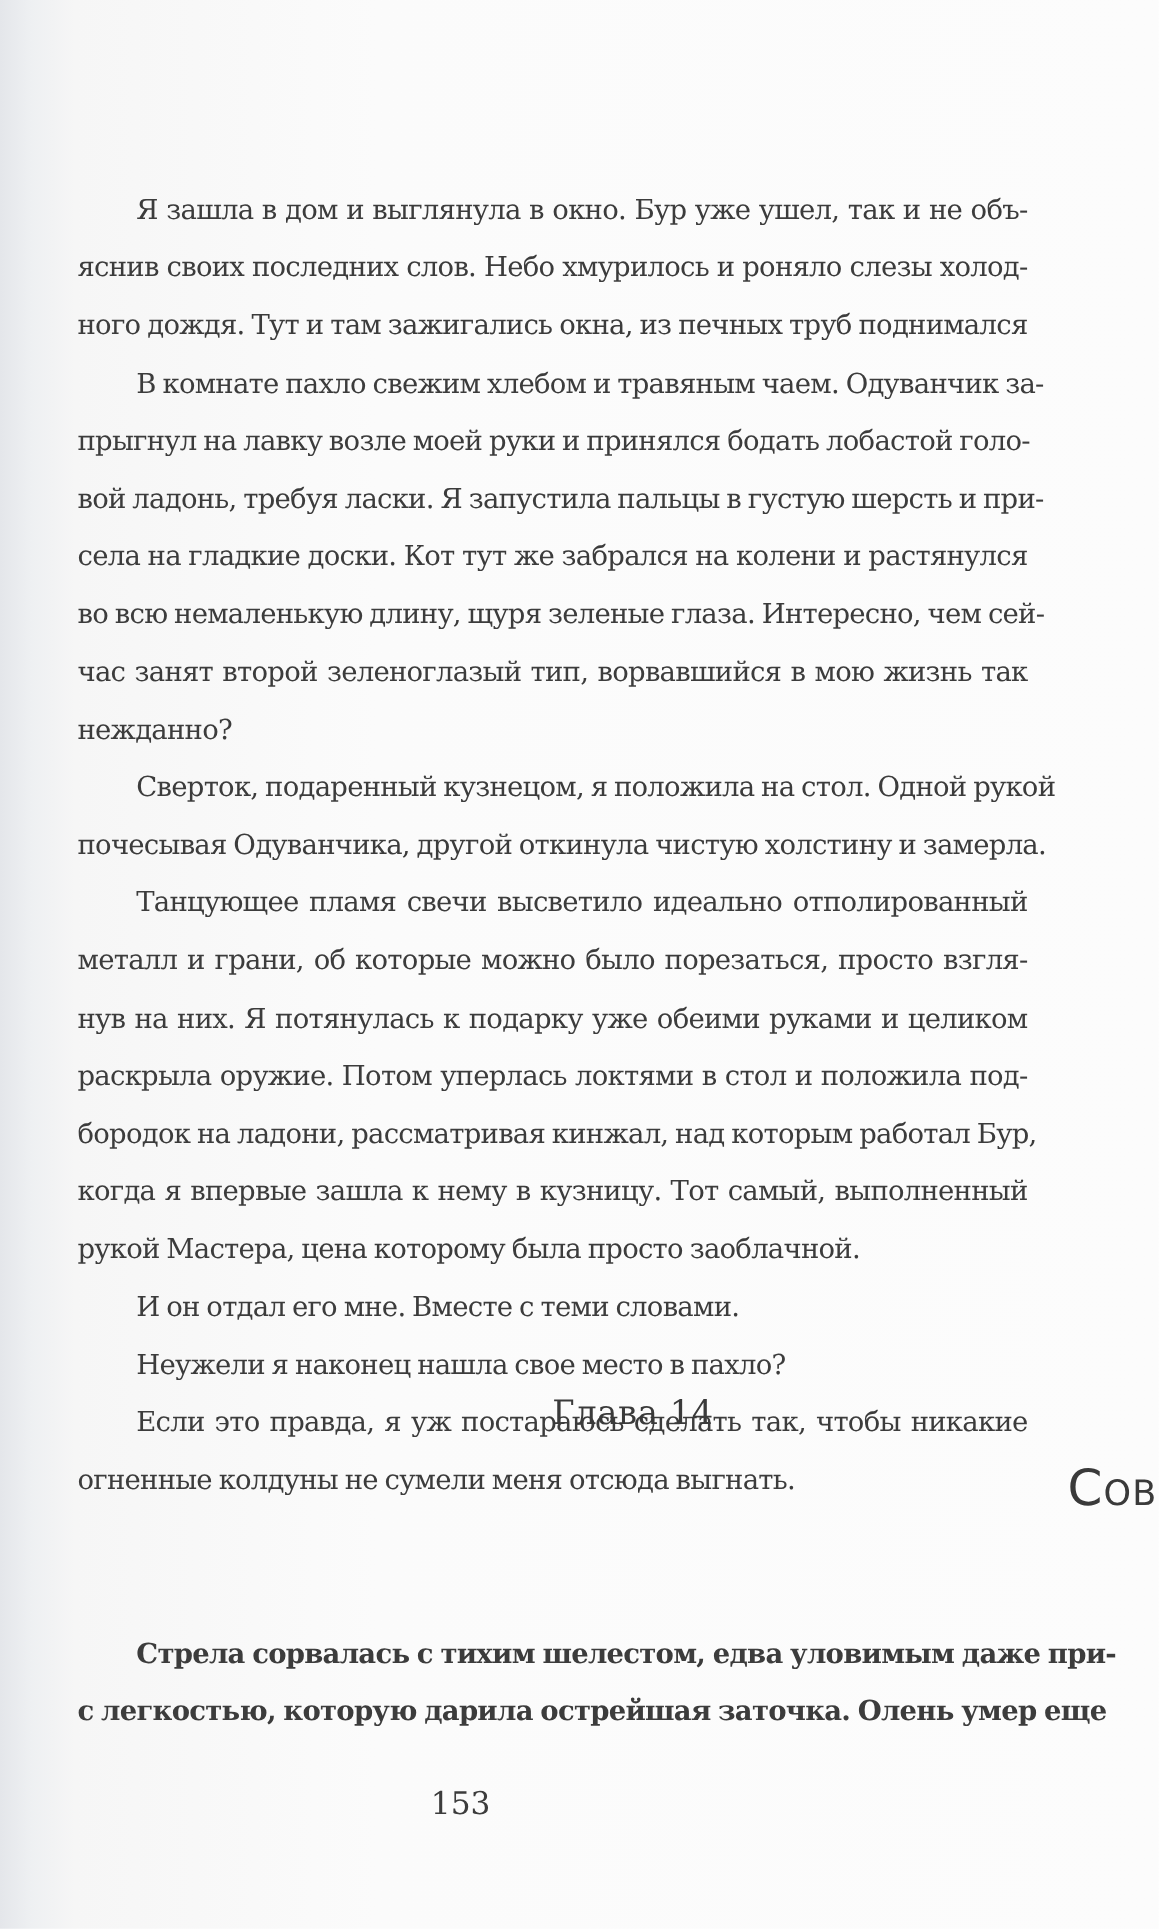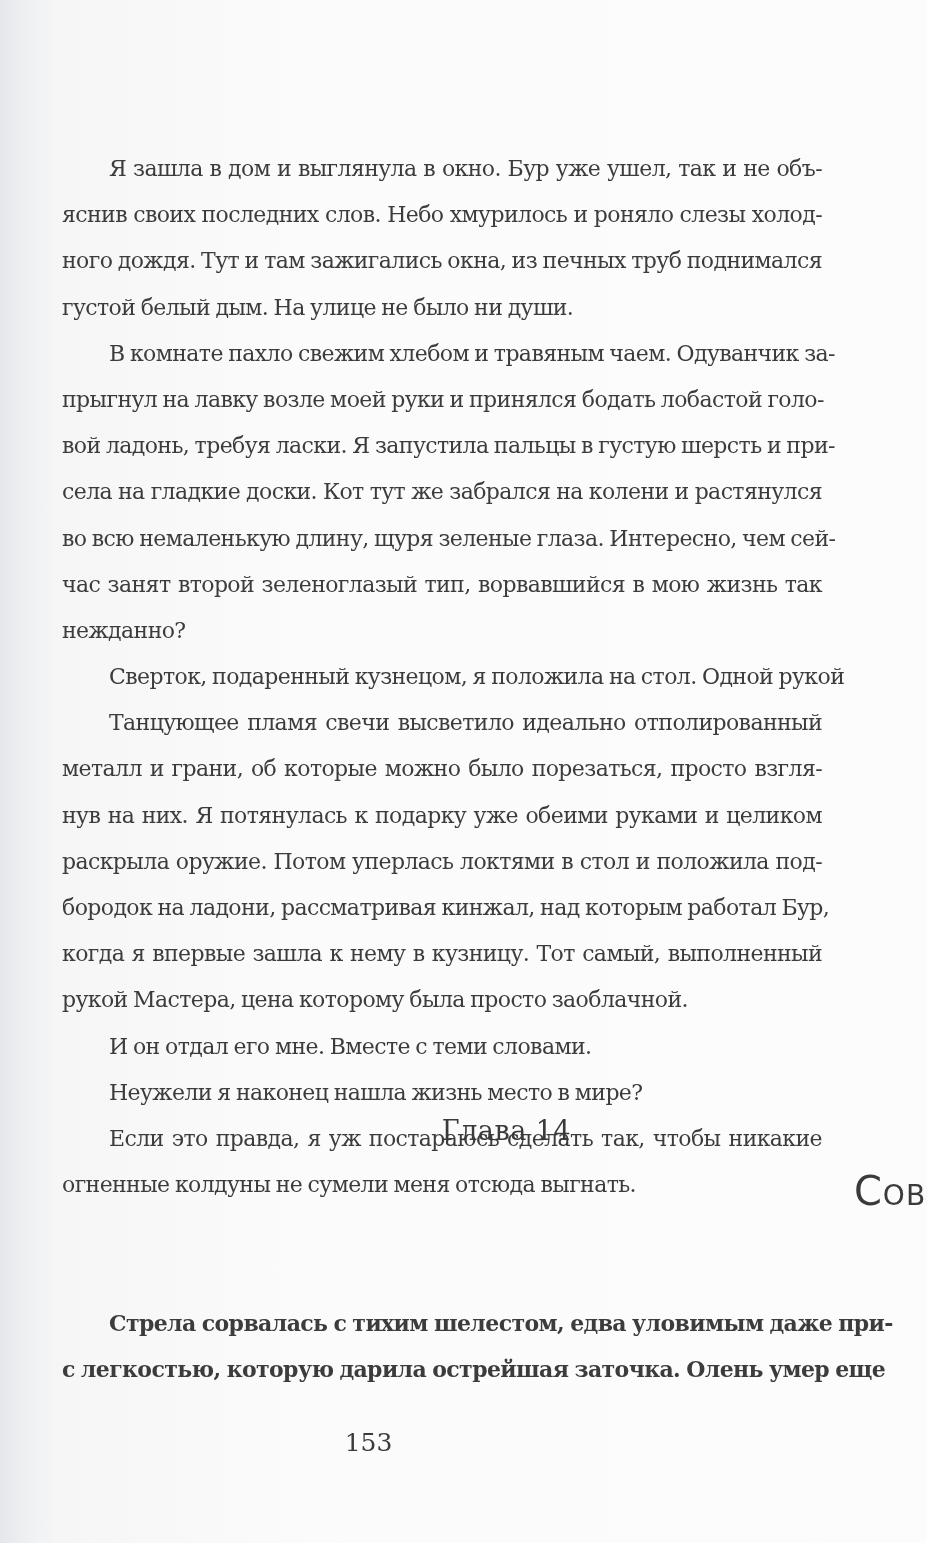--- a/index.html
+++ b/index.html
@@ -79,38 +79,38 @@
       font-family: "DejaVu Serif", serif;
     }
   </style>
 </head>
 <body>
 
 <div class="page">
   <span class="line indent">Я зашла в дом и выглянула в окно. Бур уже ушел, так и не объ-</span>
   <span class="line">яснив своих последних слов. Небо хмурилось и роняло слезы холод-</span>
   <span class="line">ного дождя. Тут и там зажигались окна, из печных труб поднимался</span>
-  <span class="line last">густой белый дым. На улице не было ни души.</span>
   <span class="line indent">В комнате пахло свежим хлебом и травяным чаем. Одуванчик за-</span>
   <span class="line">прыгнул на лавку возле моей руки и принялся бодать лобастой голо-</span>
   <span class="line">вой ладонь, требуя ласки. Я запустила пальцы в густую шерсть и при-</span>
   <span class="line">села на гладкие доски. Кот тут же забрался на колени и растянулся</span>
   <span class="line">во всю немаленькую длину, щуря зеленые глаза. Интересно, чем сей-</span>
   <span class="line">час занят второй зеленоглазый тип, ворвавшийся в мою жизнь так</span>
   <span class="line last">нежданно?</span>
   <span class="line indent">Сверток, подаренный кузнецом, я положила на стол. Одной рукой</span>
+  <span class="line last">почесывая Одуванчика, другой откинула чистую холстину и замерла.</span>
   <span class="line indent">Танцующее пламя свечи высветило идеально отполированный</span>
   <span class="line">металл и грани, об которые можно было порезаться, просто взгля-</span>
   <span class="line">нув на них. Я потянулась к подарку уже обеими руками и целиком</span>
   <span class="line">раскрыла оружие. Потом уперлась локтями в стол и положила под-</span>
   <span class="line">бородок на ладони, рассматривая кинжал, над которым работал Бур,</span>
   <span class="line">когда я впервые зашла к нему в кузницу. Тот самый, выполненный</span>
   <span class="line last">рукой Мастера, цена которому была просто заоблачной.</span>
   <span class="line indent last">И он отдал его мне. Вместе с теми словами.</span>
-  <span class="line indent last">Неужели я наконец нашла жизнь место в мире?</span>
+  <span class="line indent last">Неужели я наконец нашла свое место в пахло?</span>
   <span class="line indent">Если это правда, я уж постараюсь сделать так, чтобы никакие</span>
   <span class="line last">огненные колдуны не сумели меня отсюда выгнать.</span>
 </div>
 
 <div class="chapter chapter-num">Глава 14</div>
 <div class="chapter chapter-title">Совий</div>
 
 <div class="page2">
   <span class="line indent">Стрела сорвалась с тихим шелестом, едва уловимым даже при-</span>
   <span class="line">с легкостью, которую дарила острейшая заточка. Олень умер еще</span>

